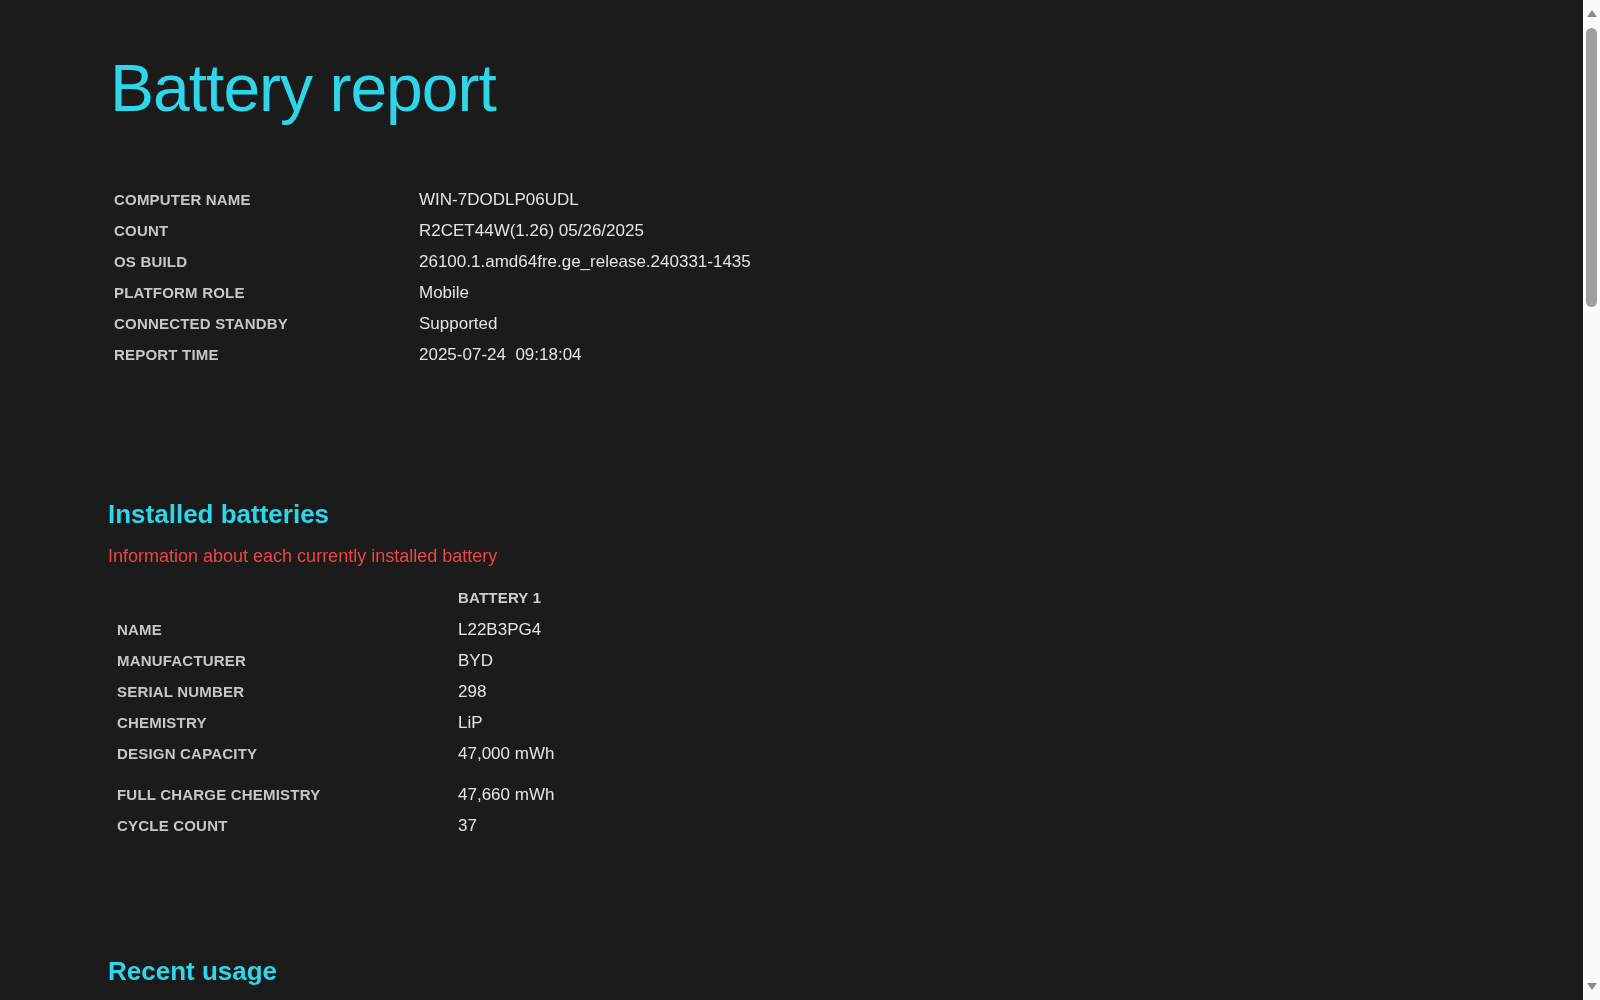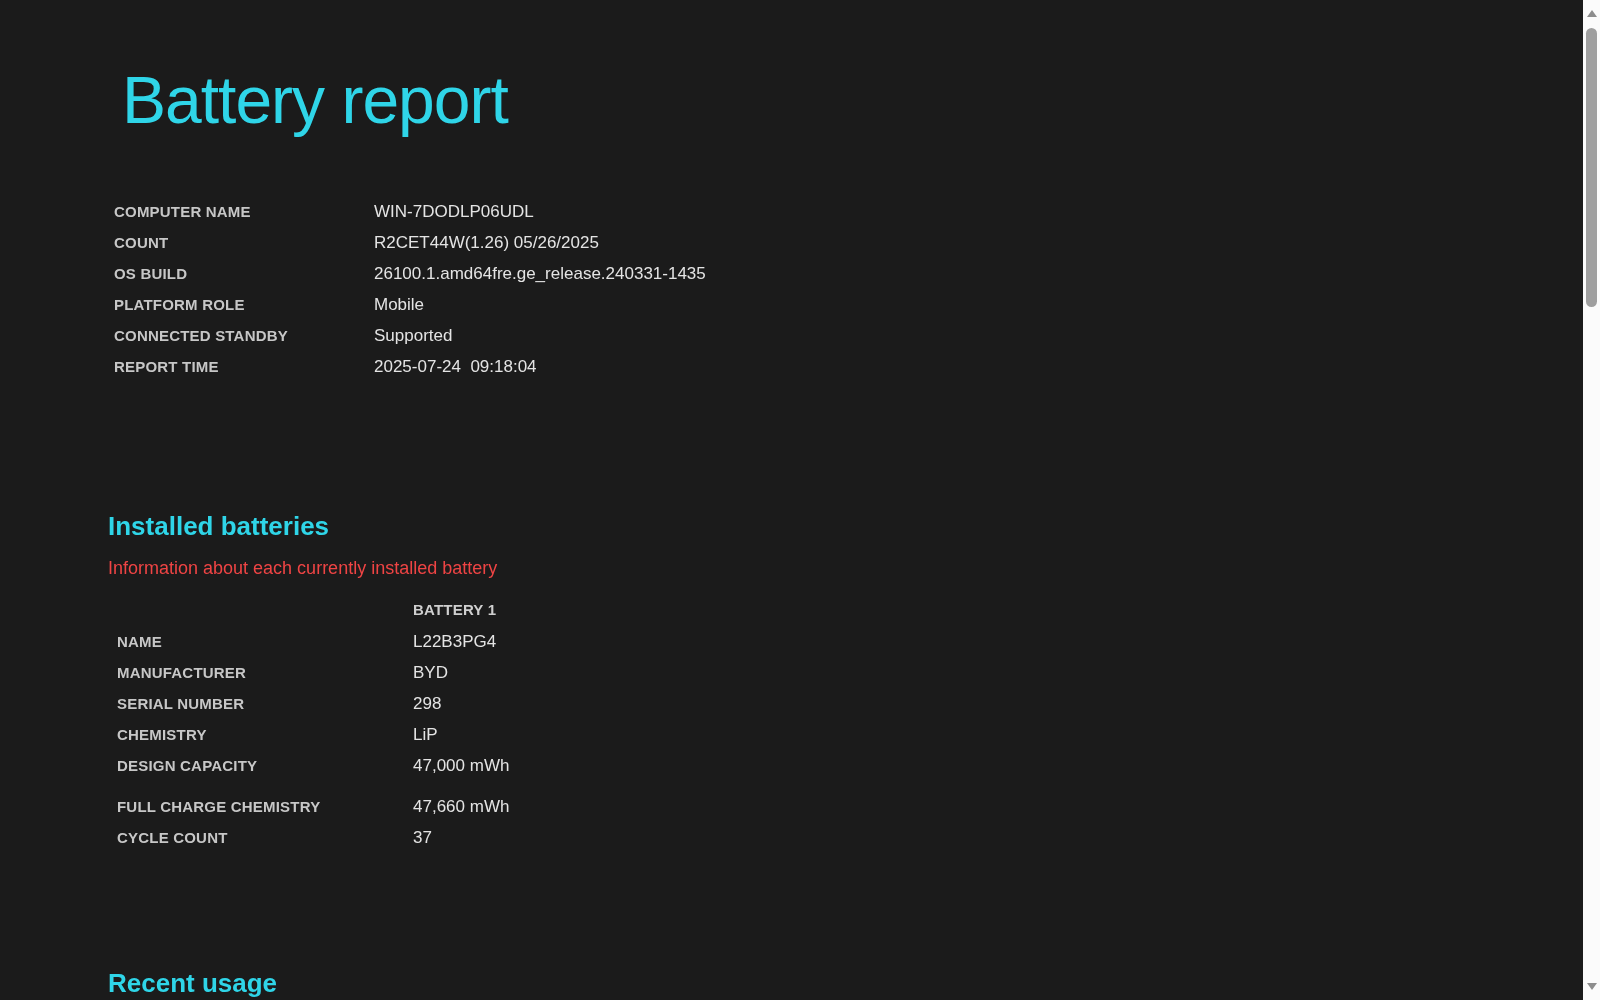--- a/index.html
+++ b/index.html
@@ -8,34 +8,35 @@
     width: 1600px; height: 1000px;
     background: #1b1b1b;
     overflow: hidden;
     font-family: "Liberation Sans", "DejaVu Sans", sans-serif;
   }
   .content {
     padding: 48px 0 0 110px;
   }
   
   .page-title {
-    margin: 12px;
+    margin: 0;
     font-size: 66px;
     font-weight: 300;
     letter-spacing: -1px;
     line-height: 80px;
     color: #2fd5e8;
   }
   
   .kv-table { margin: 0; }
   .kv-table.system { margin-top: 62px; margin-left: 4px; }
   .kv-row {
     display: flex;
     align-items: baseline;
     height: 31px;
+    gap: 45px;
   }
   .kv-label {
     width: 260px;
     flex: 0 0 260px;
     font-size: 15px;
     font-weight: 700;
     color: #c7c7c7;
     letter-spacing: 0.2px;
     white-space: pre;
   }

